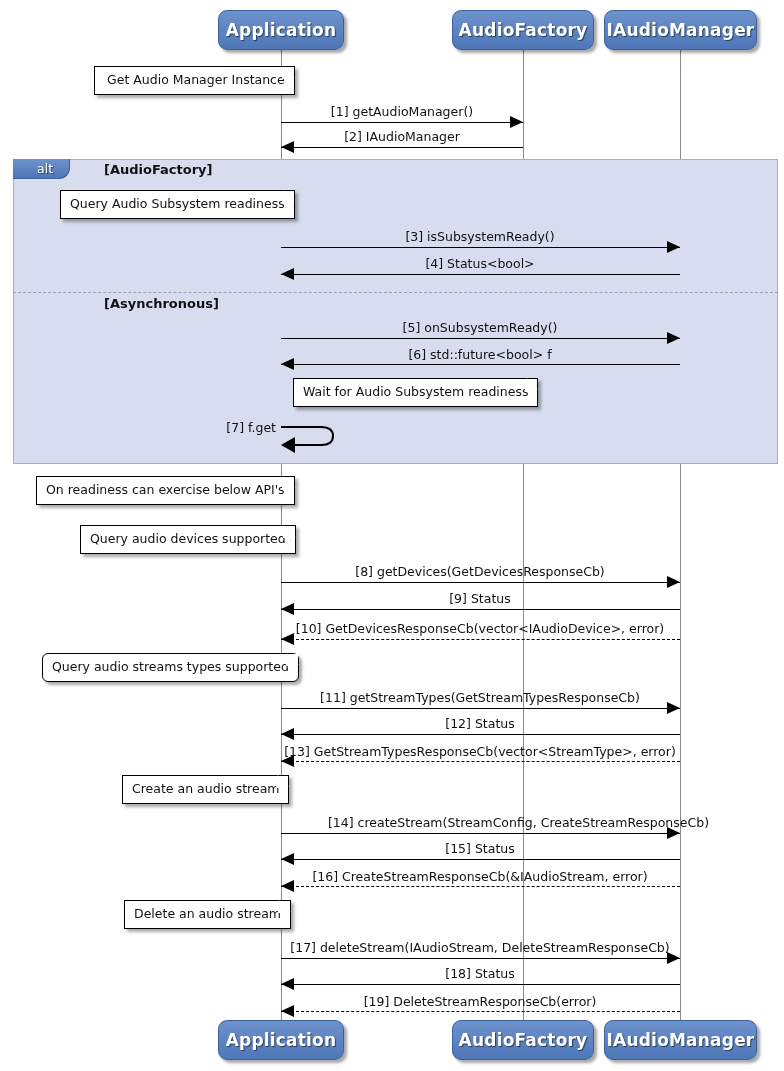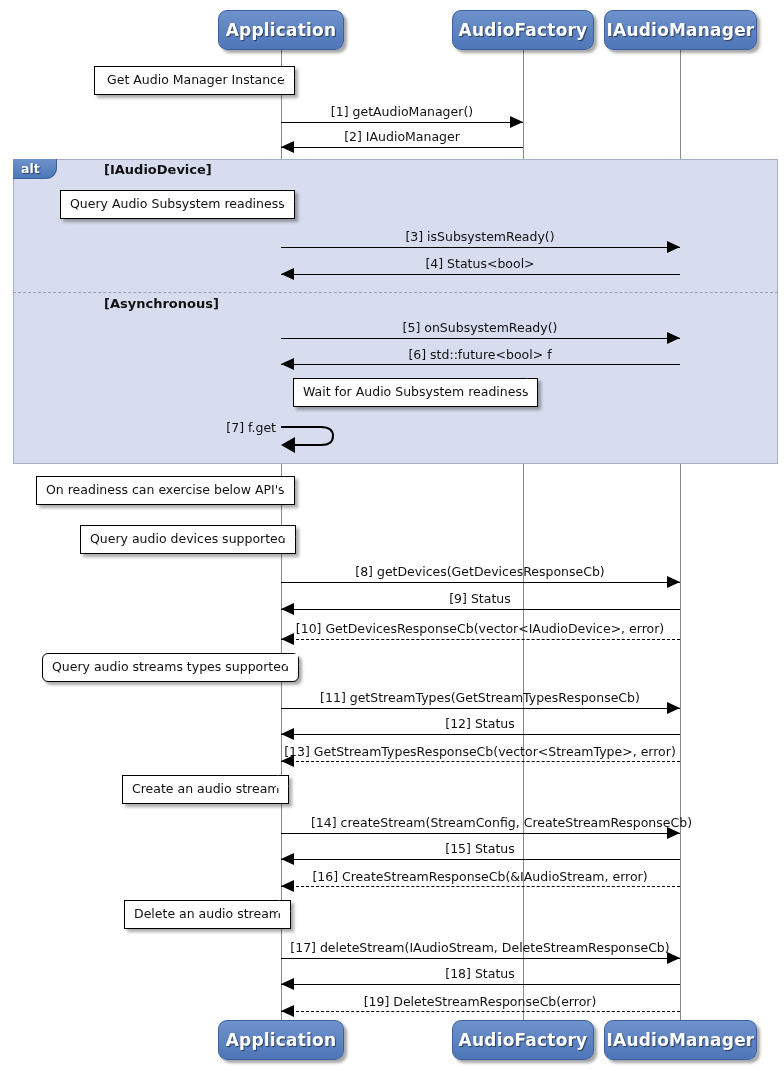--- a/index.html
+++ b/index.html
@@ -55,23 +55,23 @@
   .fragment-label {
     position: absolute;
     box-sizing: border-box;
     background: #5A82C2;
     background: linear-gradient(to bottom, #6E92CC 0%, #4E76B8 100%);
     border: 1px solid #3C5F9E;
     border-top: none;
     border-left: none;
     border-bottom-right-radius: 11px;
     color: #ffffff;
-    font-weight: bold;
+    font-weight: normal;
     font-size: 12.5px;
-    padding: 2px 16px 2px 8px;
+    padding: 2px 16px 2px 24px;
     text-shadow: 1px 1px 1px rgba(0,0,0,0.5);
     z-index: 5;
   }
   .guard {
     position: absolute;
     font-size: 13px;
     font-weight: bold;
     color: #111111;
     white-space: nowrap;
     z-index: 5;
@@ -170,21 +170,21 @@
 <body>
 
 <div id="diagram">
 
   <div class="lifeline" style="left:281px; top:50px; height:970px;"></div>
   <div class="lifeline" style="left:523px; top:50px; height:970px;"></div>
   <div class="lifeline" style="left:680px; top:50px; height:970px;"></div>
 
   <div class="fragment" style="left:13px; top:159px; width:765px; height:305px;"></div>
   <div class="fragment-label" style="left:13px; top:159px;">alt</div>
-  <div class="guard" style="left:104px; top:162px;">[IAudioDevice]</div>
+  <div class="guard" style="left:104px; top:162px;">[AudioFactory]</div>
   <div class="divider" style="left:13px; top:292px; width:765px;"></div>
   <div class="guard" style="left:104px; top:296px;">[Asynchronous]</div>
 
   <div class="participant" style="left:218px; top:10px; width:126px; height:40px;">Application</div>
   <div class="participant" style="left:452px; top:10px; width:142px; height:40px;">AudioFactory</div>
   <div class="participant" style="left:604px; top:10px; width:153px; height:40px;">IAudioManager</div>
 
   <div class="participant" style="left:218px; top:1020px; width:126px; height:40px;">Application</div>
   <div class="participant" style="left:452px; top:1020px; width:142px; height:40px;">AudioFactory</div>
   <div class="participant" style="left:604px; top:1020px; width:153px; height:40px;">IAudioManager</div>
@@ -273,21 +273,21 @@
   <div class="arrowhead left" style="left:281px; top:755px;"></div>
   <div class="msg-label" style="left:480px; top:744px;">[13] GetStreamTypesResponseCb(vector&lt;StreamType&gt;, error)</div>
 
   <div class="note" style="left:122px; top:775px;">
     <span class="note-fold"></span>
     <span>Create an audio stream</span>
   </div>
 
   <div class="msg-line" style="left:281px; top:833px; width:399px;"></div>
   <div class="arrowhead right" style="left:667px; top:827px;"></div>
-  <div class="msg-label" style="left:480px; top:815px;padding-left:43px;">[14] createStream(StreamConfig, CreateStreamResponseCb)</div>
+  <div class="msg-label" style="left:497px; top:815px;padding-left:43px;">[14] createStream(StreamConfig, CreateStreamResponseCb)</div>
 
   <div class="msg-line" style="left:281px; top:859px; width:399px;"></div>
   <div class="arrowhead left" style="left:281px; top:853px;"></div>
   <div class="msg-label" style="left:480px; top:841px;">[15] Status</div>
 
   <div class="msg-line dashed" style="left:281px; top:886px; width:399px;"></div>
   <div class="arrowhead left" style="left:281px; top:880px;"></div>
   <div class="msg-label" style="left:480px; top:869px;">[16] CreateStreamResponseCb(&amp;IAudioStream, error)</div>
 
   <div class="note" style="left:124px; top:900px;">

